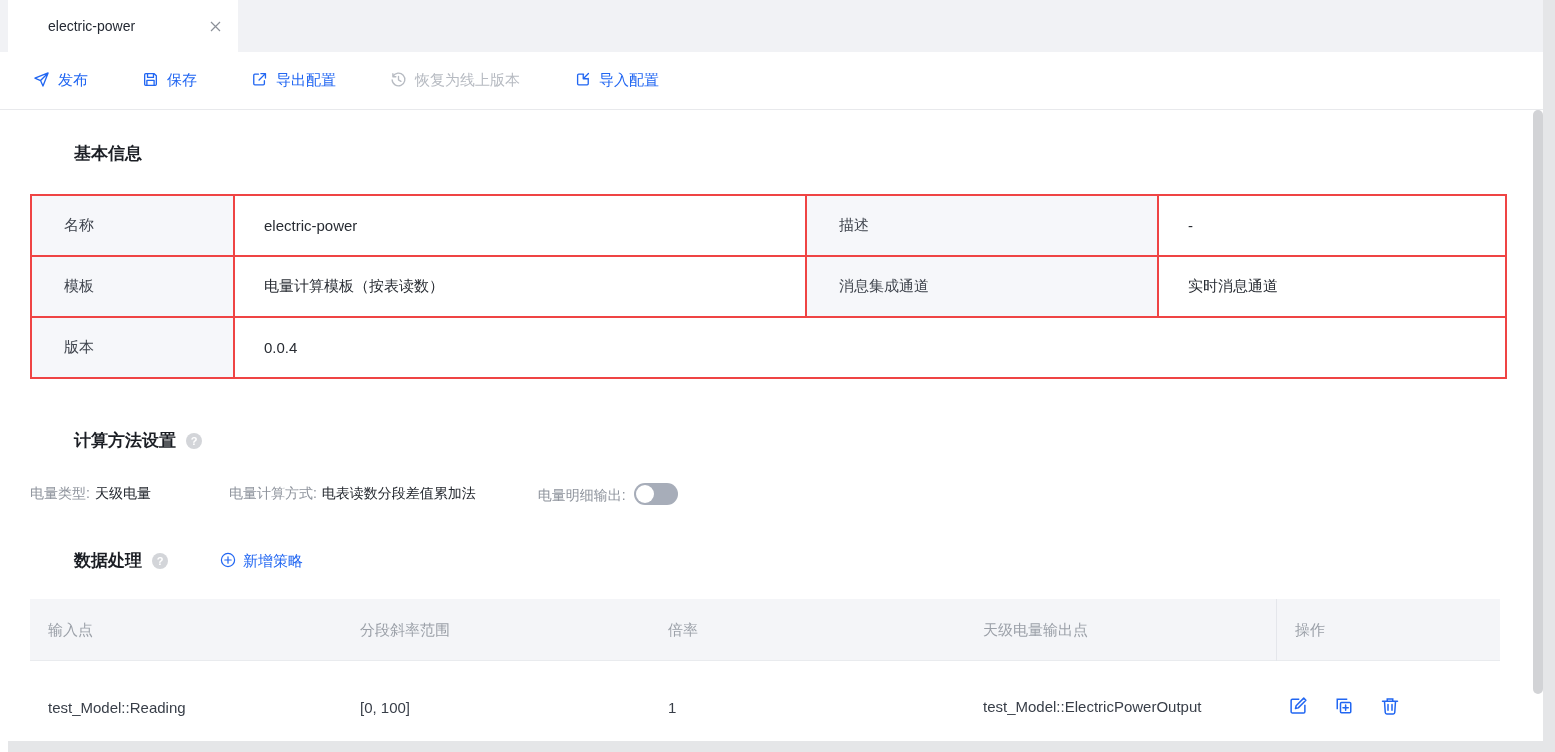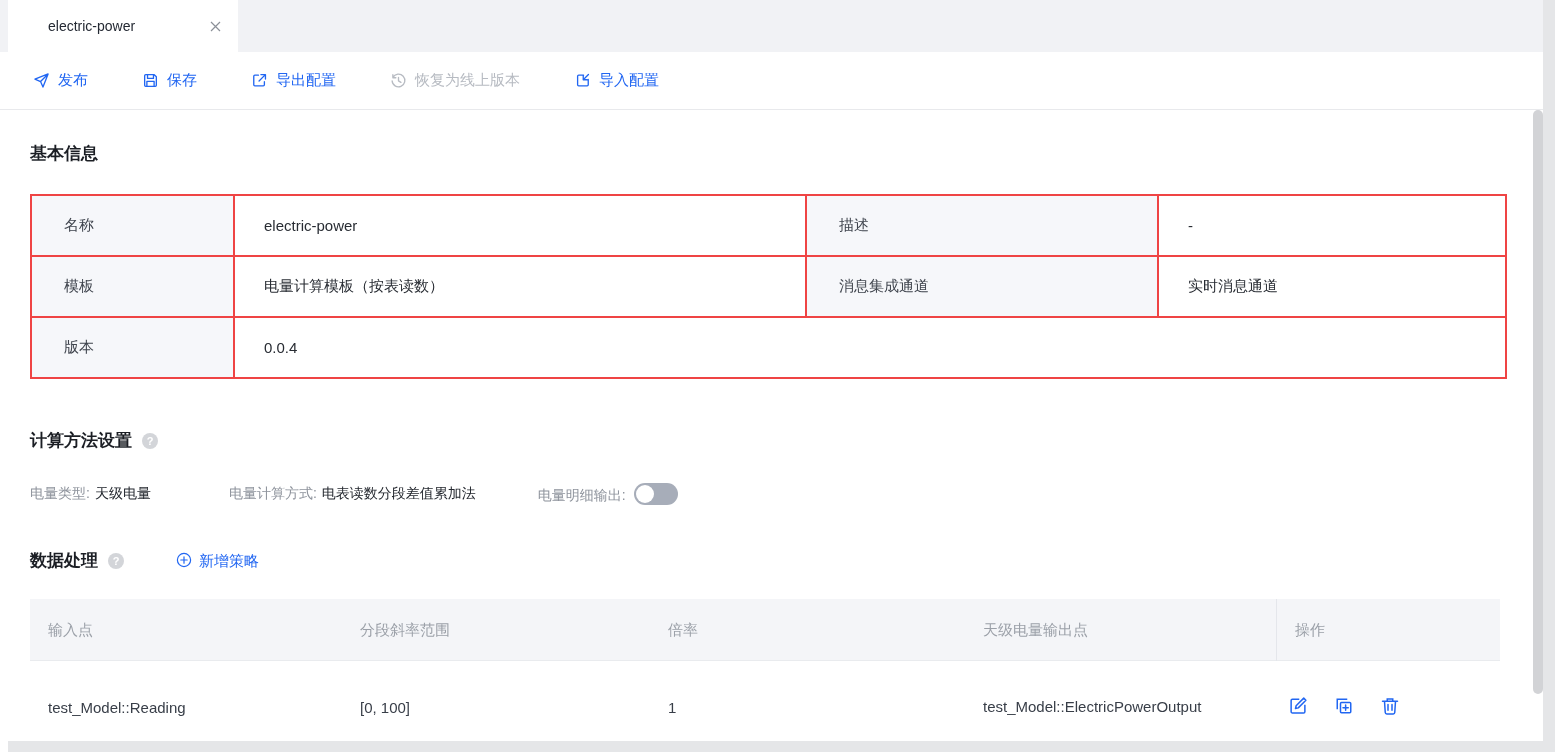--- a/index.html
+++ b/index.html
@@ -19,29 +19,29 @@
   .tab-label { font-size:14px; color:#242933; }
   .tab-close { margin-left:auto; width:14px; height:14px; color:#8b9098; cursor:pointer; display:flex; align-items:center; justify-content:center; }
 
   
   .toolbar {
     position:absolute; top:52px; left:0; width:1543px; height:58px; background:#fff;
     border-bottom:1px solid #e8e9ec; display:flex; align-items:center; padding-left:33px; gap:54px;
   }
   .tbtn {
     background:none; border:none; font-family:inherit; font-size:15px; color:#2166f2;
-    display:flex; align-items:center; gap:8px; cursor:pointer; padding:0;
+    display:flex; gap:8px; cursor:pointer; padding:0;
   }
   .tbtn.disabled { color:#b7bbc2; cursor:default; }
   .tbtn svg { display:block; }
 
   
   .content { position:absolute; top:110px; left:0; width:1543px; height:631px; background:#fff; padding:0 38px 0 30px; overflow:hidden; }
 
-  .section-title { font-size:17px; font-weight:700; color:#1b1e24; line-height:24px; }
+  .section-title { font-size:17px; font-weight:700; color:#1b1e24; line-height:24px;margin-left:44px; }
   .title-row { display:flex; align-items:center; }
   .help-dot {
     width:16px; height:16px; border-radius:50%; background:#d3d5d9; color:#fff;
     font-size:11px; font-weight:700; line-height:16px; text-align:center; margin-left:10px; flex:0 0 auto;
   }
 
   .t-basic { margin-top:32px; }
 
   
   .info-table { margin-top:28px; border-collapse:collapse; width:1475px; table-layout:fixed; }

